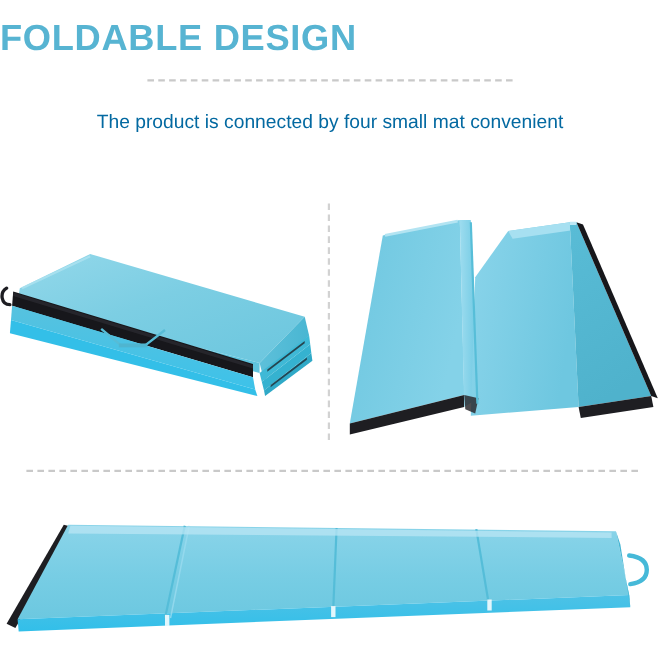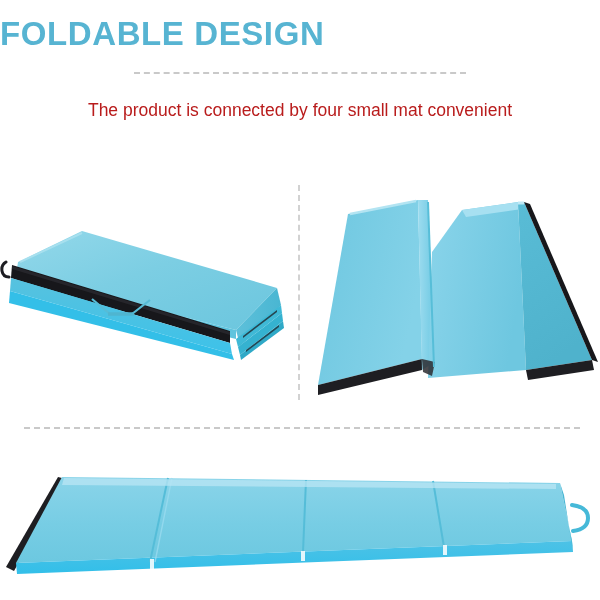--- a/index.html
+++ b/index.html
@@ -48,21 +48,21 @@
   }
 
   .subtitle {
     position: absolute;
     left: 40px;
     top: 97px;
     width: 520px;
     text-align: center;
     font-size: 17.5px;
     font-weight: 400;
-    color: #b91c1c;
+    color: #0369a1;
     line-height: 27px;
   }
 
   .divider-mid-vert {
     position: absolute;
     left: 298px;
     top: 185px;
     width: 0;
     height: 215px;
     border-left: 2px dashed #d2d2d2;

